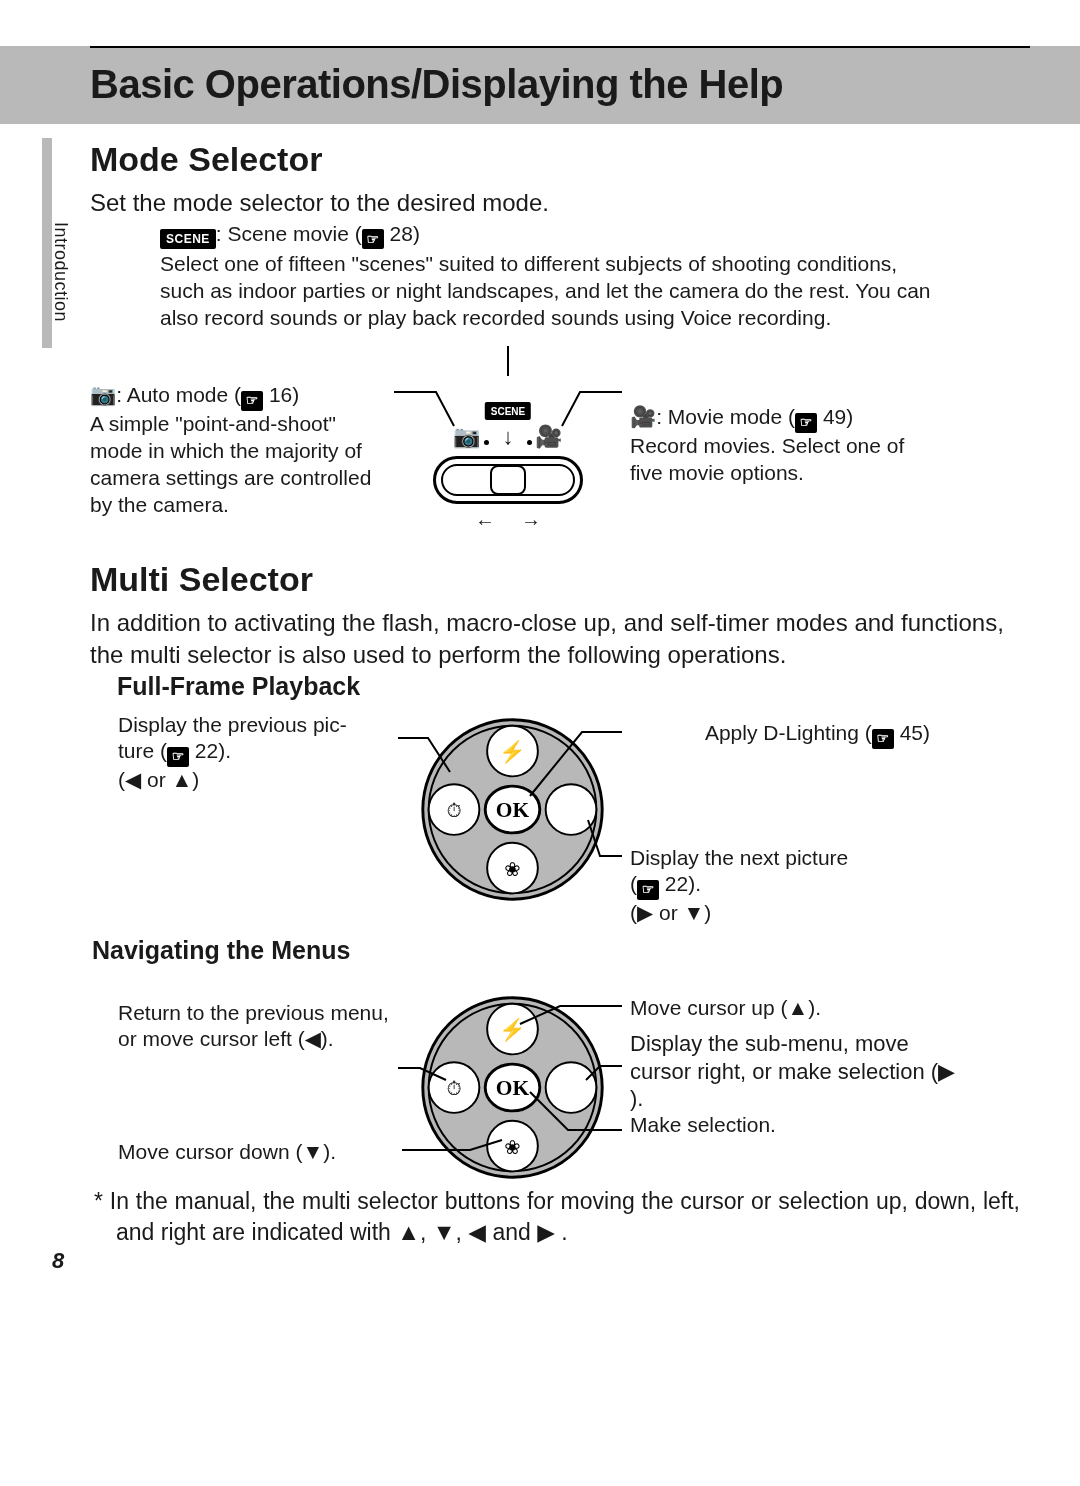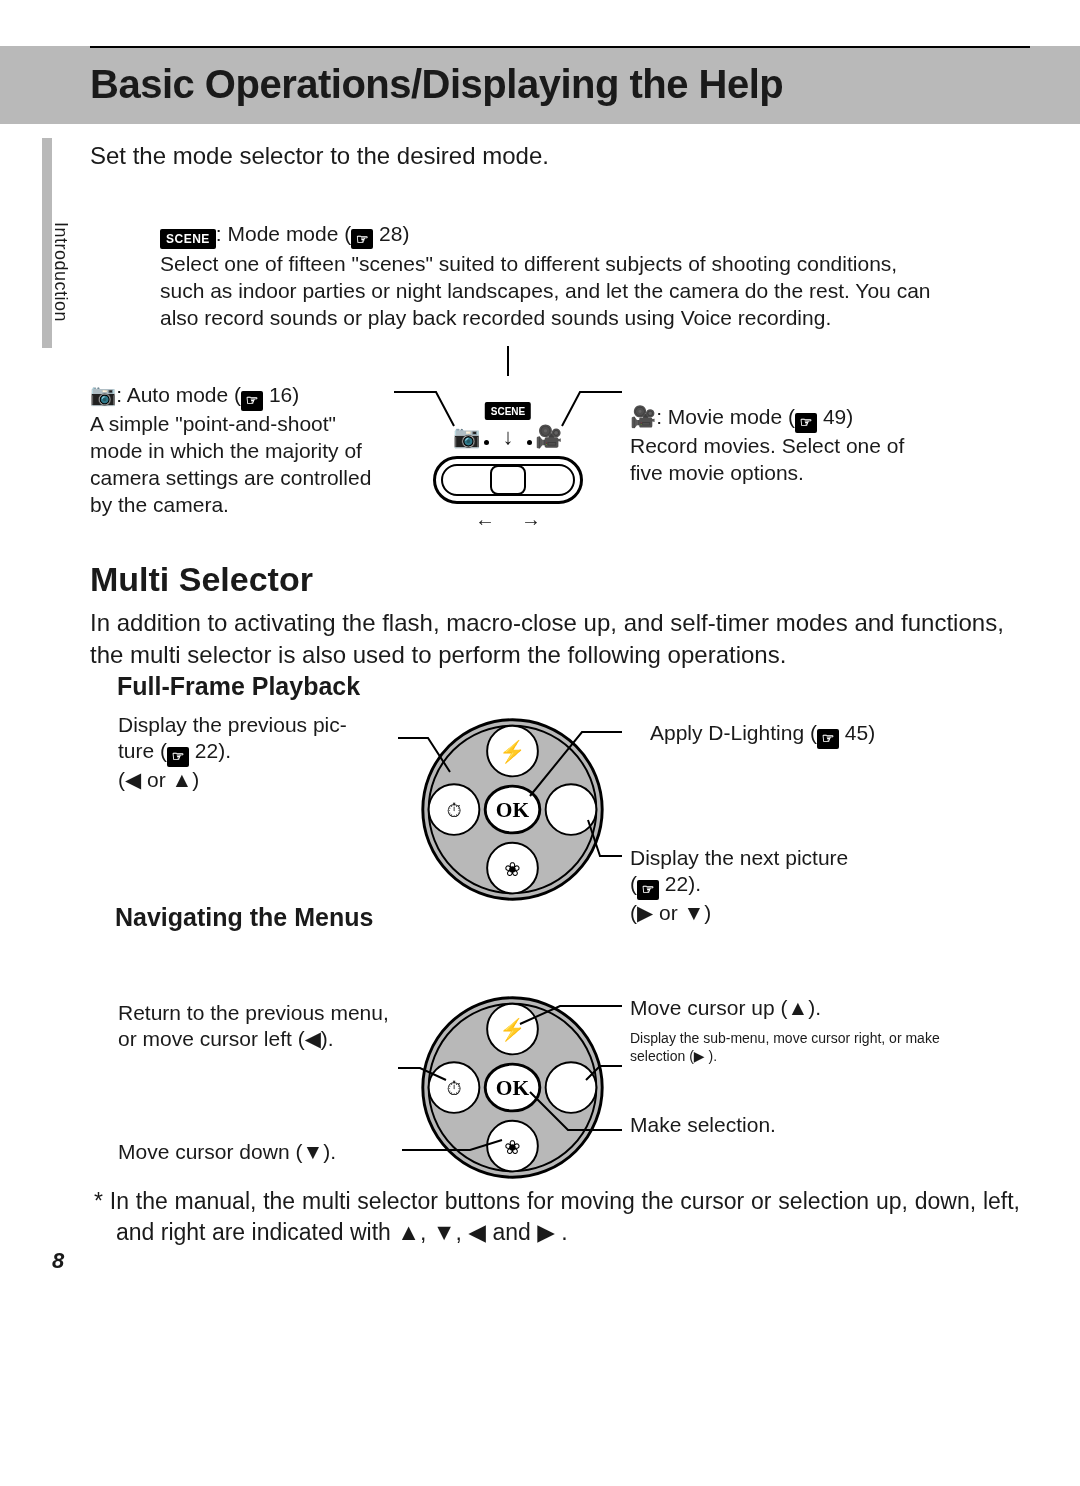--- a/index.html
+++ b/index.html
@@ -76,51 +76,51 @@
     position: absolute;
     left: 92px; top: 672px; margin-left: 25px;
   }
   .playback-left {
     position: absolute;
     left: 118px; top: 712px; width: 280px;
     font-size: 21px; line-height: 1.25;
   }
   .playback-right1 {
     position: absolute;
-    left: 650px; top: 720px; width: 300px;
-    font-size: 21px; line-height: 1.25;
+    left: 630px; top: 720px; width: 300px;
+    font-size: 21px; line-height: 1.25; text-align: right;
   }
   .playback-right2 {
     position: absolute;
     left: 630px; top: 845px; width: 300px;
     font-size: 21px; line-height: 1.25;
   }
   .nav-menus-h {
     position: absolute;
-    left: 92px; top: 903px; margin-left: 23px;
+    left: 92px; top: 936px;
   }
   .nav-left1 {
     position: absolute;
     left: 118px; top: 1000px; width: 280px;
     font-size: 21px; line-height: 1.25;
   }
   .nav-left2 {
     position: absolute;
     left: 118px; top: 1140px; width: 280px;
     font-size: 21px;
   }
   .nav-right1 {
     position: absolute;
     left: 630px; top: 996px; width: 310px;
     font-size: 21px;
   }
   .nav-right2 {
     position: absolute;
     left: 630px; top: 1030px; width: 340px;
-    font-size: 14px; line-height: 1.25;
+    font-size: 22px; line-height: 1.25;
   }
   .nav-right3 {
     position: absolute;
     left: 630px; top: 1113px; width: 300px;
     font-size: 21px;
   }
   .footnote {
     position: absolute;
     left: 92px; right: 60px; top: 1186px;
     font-size: 23px; line-height: 1.35;
@@ -236,26 +236,27 @@
 
 <div class="gray-banner"></div>
 <div class="topline"></div>
 
 <div class="sidetab-bar"></div>
 <div class="sidetab">Introduction</div>
 
 <h1 class="page-title">Basic Operations/Displaying the Help</h1>
 
 <div class="section-mode">
+  <h2 class="section-h">Mode Selector</h2>
   <p class="body-text">Set the mode selector to the desired mode.</p>
 </div>
 
 <div class="scene-row">
   <div class="scene-label">
-    <span class="scene-badge">SCENE</span><span>: Mode mode (</span><span class="ref-icon">☞</span>
+    <span class="scene-badge">SCENE</span><span>: Scene movie (</span><span class="ref-icon">☞</span>
     <span>28</span><span>)</span>
   </div>
   <p class="scene-desc">Select one of fifteen "scenes" suited to different subjects of shooting conditions, such as indoor parties or night landscapes, and let the camera do the rest. You can also record sounds or play back recorded sounds using Voice recording.</p>
 </div>
 
 <div class="auto-col">
   <div>
     <span>📷</span><span>: Auto mode (</span><span class="ref-icon">☞</span>
     <span>16</span><span>)</span>
   </div>

